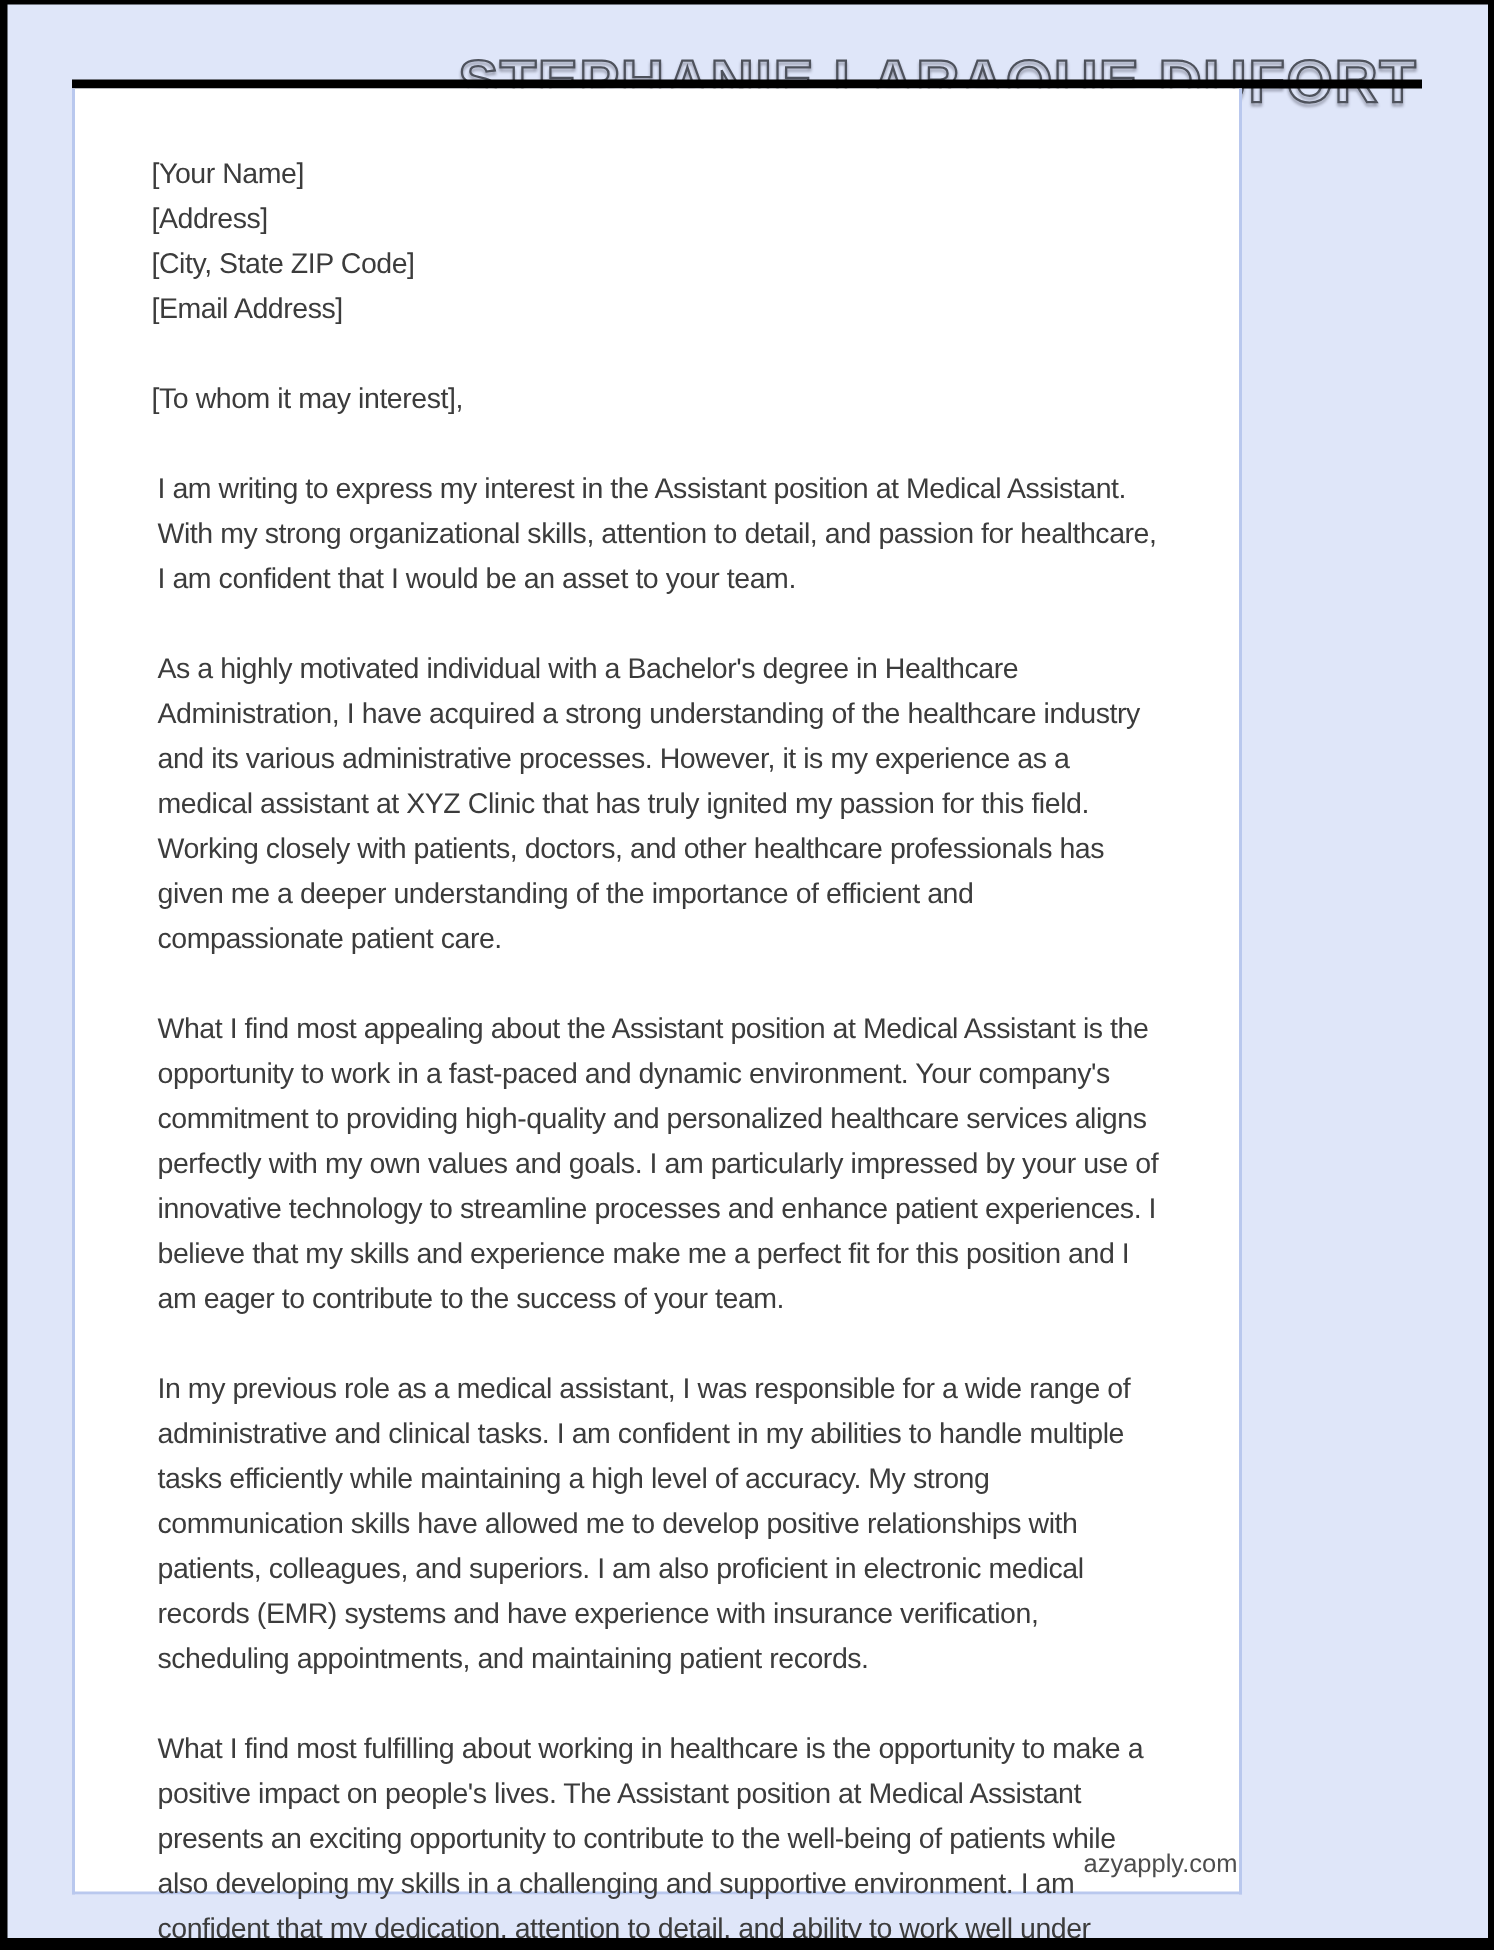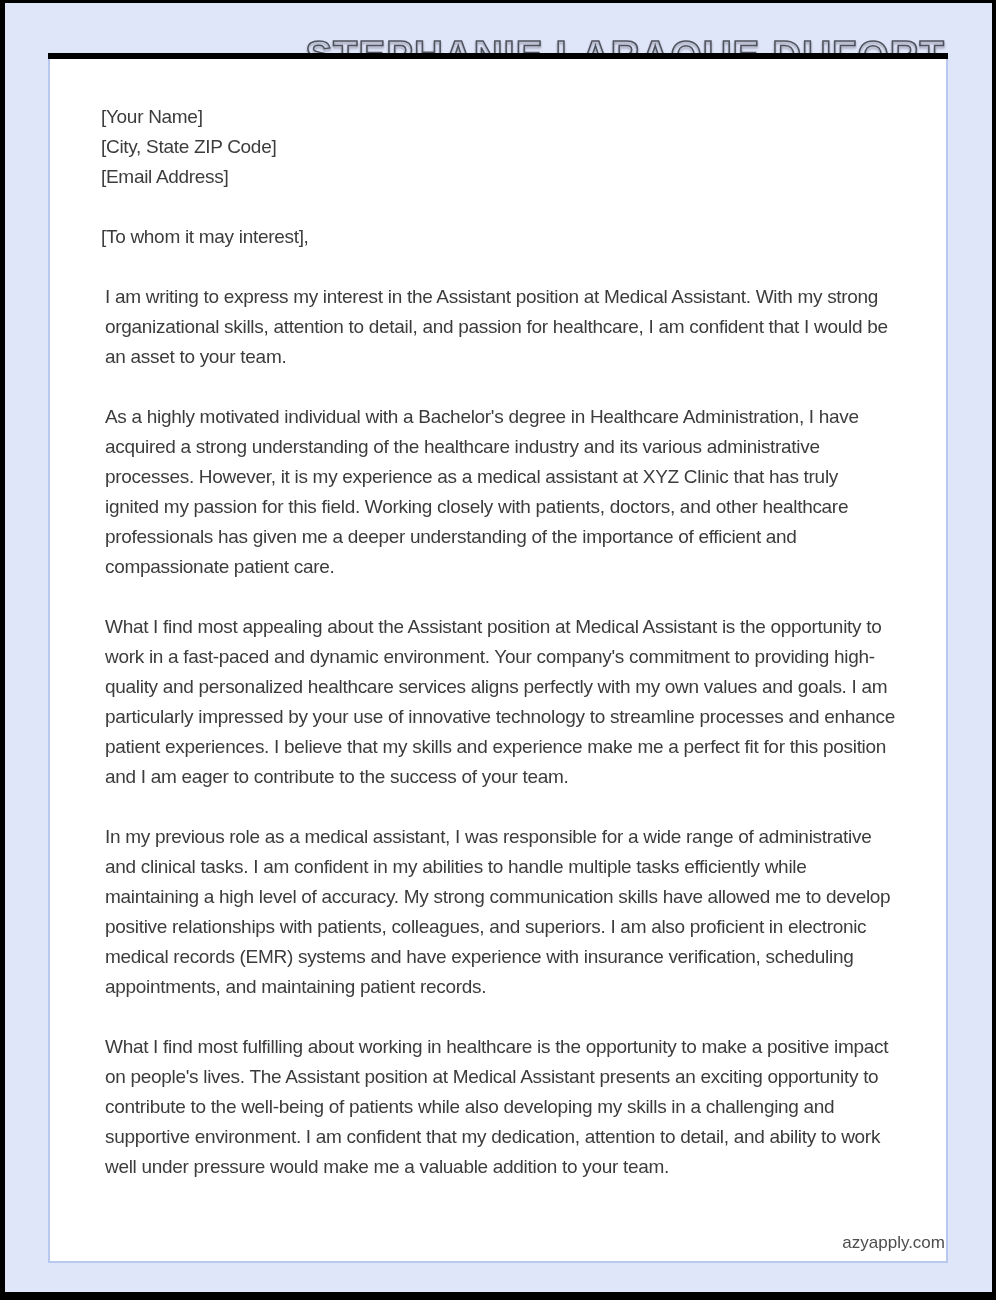--- a/index.html
+++ b/index.html
@@ -37,21 +37,21 @@
     left: 43px;
     top: 50px;
     width: 900px;
     height: 6px;
     background: #000000;
   }
   .doc {
     position: absolute;
     left: 43px;
     top: 56px;
-    width: 900px;
+    width: 780px;
     height: 1204px;
     box-sizing: border-box;
     background: #ffffff;
     border: 2px solid #b9c8ee;
     border-top: none;
     padding: 43px 51px 0 51px;
     overflow: visible;
   }
   .body-text {
     font-size: 19px;
@@ -86,20 +86,21 @@
 <div class="canvas">
 
   <div class="page-title">STEPHANIE LARAQUE DUFORT</div>
 
   <div class="title-bar"></div>
 
   <div class="doc body-text">
 
     <div class="sender-block">
       <div class="sender-line">[Your Name]</div>
+      <div class="sender-line">[Address]</div>
       <div class="sender-line">[City, State ZIP Code]</div>
       <div class="sender-line">[Email Address]</div>
     </div>
 
     <p class="salutation">[To whom it may interest],</p>
 
     <p class="para">I am writing to express my interest in the Assistant position at Medical Assistant. With my strong organizational skills, attention to detail, and passion for healthcare, I am confident that I would be an asset to your team.</p>
     <p class="para">As a highly motivated individual with a Bachelor's degree in Healthcare Administration, I have acquired a strong understanding of the healthcare industry and its various administrative processes. However, it is my experience as a medical assistant at XYZ Clinic that has truly ignited my passion for this field. Working closely with patients, doctors, and other healthcare professionals has given me a deeper understanding of the importance of efficient and compassionate patient care.</p>
     <p class="para">What I find most appealing about the Assistant position at Medical Assistant is the opportunity to work in a fast-paced and dynamic environment. Your company's commitment to providing high-quality and personalized healthcare services aligns perfectly with my own values and goals. I am particularly impressed by your use of innovative technology to streamline processes and enhance patient experiences. I believe that my skills and experience make me a perfect fit for this position and I am eager to contribute to the success of your team.</p>
     <p class="para">In my previous role as a medical assistant, I was responsible for a wide range of administrative and clinical tasks. I am confident in my abilities to handle multiple tasks efficiently while maintaining a high level of accuracy. My strong communication skills have allowed me to develop positive relationships with patients, colleagues, and superiors. I am also proficient in electronic medical records (EMR) systems and have experience with insurance verification, scheduling appointments, and maintaining patient records.</p>

